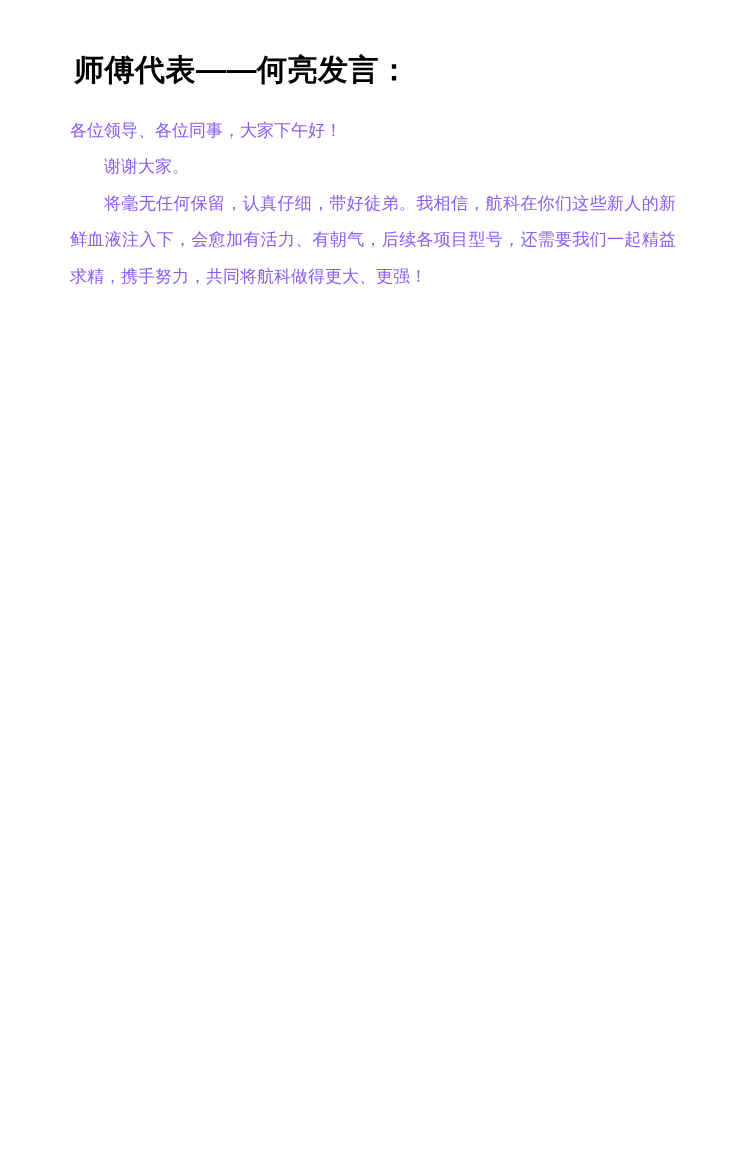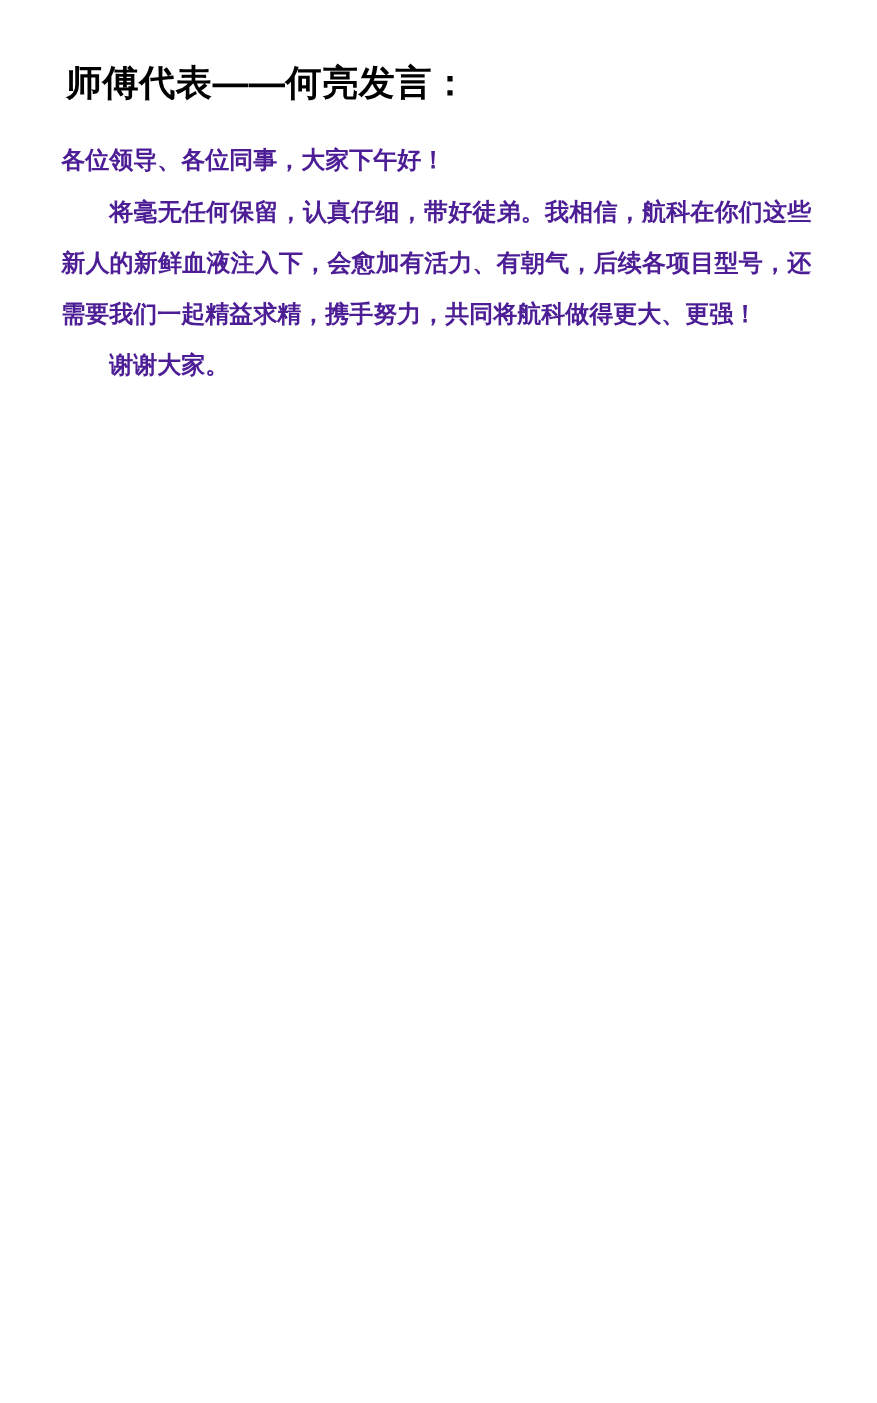--- a/index.html
+++ b/index.html
@@ -10,53 +10,52 @@
   body {
     width: 731px;
     height: 1169px;
     overflow: hidden;
     color: #000000;
   }
   .page {
     box-sizing: border-box;
     width: 731px;
     height: 1169px;
-    padding: 50px 55px 0 51px;
+    padding: 50px 55px 0 70px;
     background: #ffffff;
   }
   .doc-title {
     margin: 0 0 24px 4px;
     font-family: "Liberation Sans", sans-serif;
     font-weight: bold;
     font-size: 30px;
     line-height: 1.3;
     color: #000000;
     letter-spacing: 0.5px;
   }
   .doc-paragraph {
     margin: 0;
     font-family: "Liberation Serif", serif;
-    font-size: 20px;
+    font-size: 17px;
     line-height: 2.14;
-    color: #4c1d95;
+    color: #8b5cf6;
     text-align: justify;
     text-justify: inter-character;
     word-break: break-all;
-    font-weight: bold;
   }
   .doc-paragraph.indent {
     text-indent: 2em;
   }
 </style>
 </head>
 <body>
 
 <div class="page">
   <h1 class="doc-title">师傅代表——何亮发言：</h1>
 
   <p class="doc-paragraph">各位领导、各位同事，大家下午好！</p>
 
 
 
+  <p class="doc-paragraph indent">谢谢大家。</p>
+
   <p class="doc-paragraph indent">将毫无任何保留，认真仔细，带好徒弟。我相信，航科在你们这些新人的新鲜血液注入下，会愈加有活力、有朝气，后续各项目型号，还需要我们一起精益求精，携手努力，共同将航科做得更大、更强！</p>
-
-  <p class="doc-paragraph indent">谢谢大家。</p>
 </div>
 
 </body></html>

